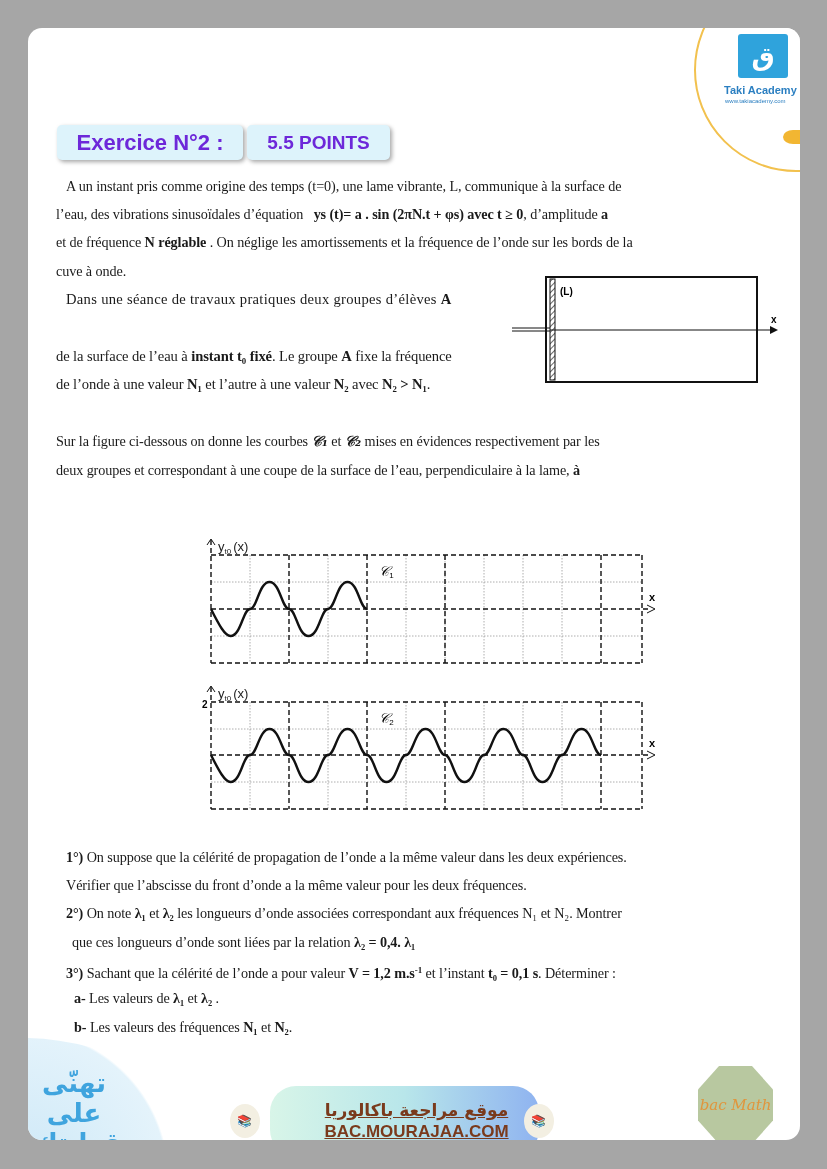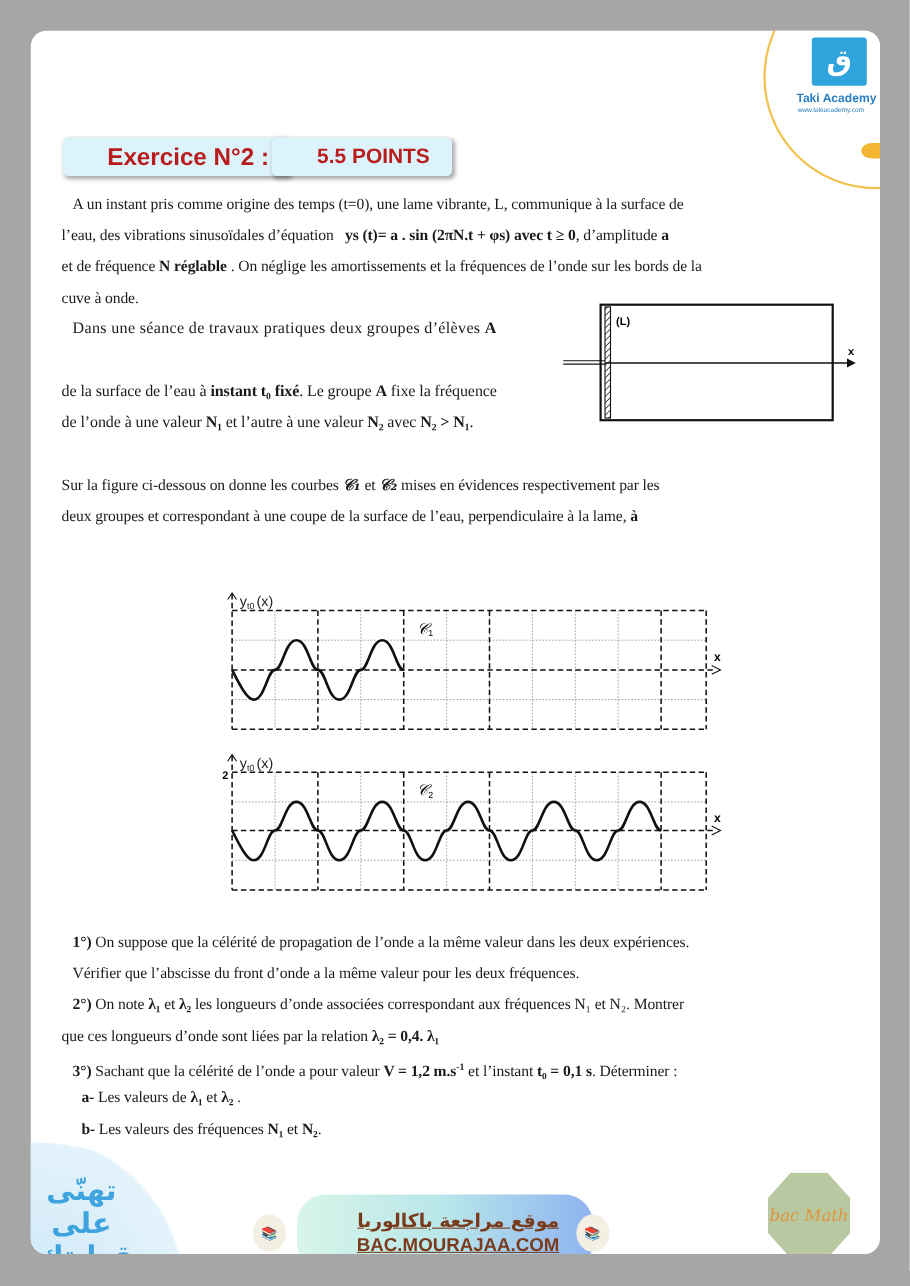--- a/index.html
+++ b/index.html
@@ -14,22 +14,22 @@
       background: #ffffff; border-radius: 14px; overflow: hidden;
     }
     .abs { position: absolute; }
 
     
     .hdr-box {
       position: absolute; top: 97px; height: 35px;
       background: #ddf3fb; border-radius: 5px;
       box-shadow: 2px 2px 4px rgba(0,0,0,0.35);
       font-family: "Liberation Sans", "DejaVu Sans", sans-serif;
-      font-weight: bold; color: #b91c1c;
-      display: flex; align-items: center; justify-content: center; padding-left: 21px;
+      font-weight: bold; color: #6d28d9;
+      display: flex; align-items: center; justify-content: center;
     }
     .hdr-title { left: 29px; width: 186px; font-size: 22px; }
     .hdr-points { left: 219px; width: 143px; font-size: 19px; }
 
     
     .taki-ring {
       position: absolute; left: 666px; top: -60px; width: 200px; height: 200px;
       border: 2px solid #f2c14e; border-radius: 50%; background: #fff;
     }
     .taki-icon {
@@ -113,21 +113,21 @@
   <div class="tassel"></div>
 
   <div class="hdr-box hdr-title">Exercice N°2 :</div>
   <div class="hdr-box hdr-points">5.5 POINTS</div>
 
   <div class="p" style="left:38px; top:144px;"><span>A un instant pris comme origine des temps (t=0), une lame vibrante, L, communique à la surface de</span></div>
   <div class="p" style="left:28px; top:172px;">
     <span>l’eau, des vibrations sinusoïdales d’équation</span>&nbsp;&nbsp;&nbsp;<span class="b">ys (t)= a . sin (2πN.t + φs)  avec  t ≥ 0</span><span>, d’amplitude</span>&nbsp;<span class="b">a</span>
   </div>
   <div class="p" style="left:28px; top:200px;">
-    <span>et de fréquence</span> <span class="b">N réglable</span> <span>. On néglige les amortissements et la fréquences de l’onde sur les bords de la</span>
+    <span>et de fréquence</span> <span class="b">N réglable</span> <span>. On néglige les amortissements et la fréquence de l’onde sur les bords de la</span>
   </div>
   <div class="p" style="left:28px; top:229px;">cuve à onde.</div>
 
   <div class="p" style="left:38px; top:257px; font-size:14.6px; letter-spacing:0.3px;">
     <span>Dans une séance de travaux pratiques deux groupes d’élèves</span> <span class="b">A</span>
   </div>
   <div class="p" style="left:28px; top:314px; font-size:14.6px;">
     <span>de la surface de l’eau à</span> <span class="b">instant t₀ fixé</span><span>. Le groupe</span> <span class="b">A</span> <span>fixe la fréquence</span>
   </div>
   <div class="p" style="left:28px; top:342px; font-size:14.6px;">
@@ -229,21 +229,21 @@
     </g>
   </svg>
 
   <div class="p" style="left:38px; top:815px;">
     <span class="b">1°)</span> <span>On suppose que la célérité de propagation de l’onde a la même valeur dans les deux expériences.</span>
   </div>
   <div class="p" style="left:38px; top:843px;">Vérifier que l’abscisse du front d’onde a la même valeur pour les deux fréquences.</div>
   <div class="p" style="left:38px; top:871px;">
     <span class="b">2°)</span> <span>On note</span> <span class="b">λ₁</span> <span>et</span> <span class="b">λ₂</span> <span>les longueurs d’onde associées correspondant aux fréquences N₁ et N₂. Montrer</span>
   </div>
-  <div class="p" style="left:28px; top:900px;">
+  <div class="p" style="left:44px; top:900px;">
     <span>que ces longueurs d’onde sont liées par la relation</span> <span class="b">λ₂ = 0,4. λ₁</span>
   </div>
   <div class="p" style="left:38px; top:928px;">
     <span class="b">3°)</span> <span>Sachant que la célérité de l’onde a pour valeur</span> <span class="b"><span>V = 1,2 m.s</span><sup>-1</sup></span> <span>et l’instant</span> <span class="b">t₀ = 0,1 s</span><span>. Déterminer :</span>
   </div>
   <div class="p" style="left:46px; top:956px;">
     <span class="b">a-</span> <span>Les valeurs de</span> <span class="b">λ₁</span> <span>et</span> <span class="b">λ₂</span><span> .</span>
   </div>
   <div class="p" style="left:46px; top:985px;">
     <span class="b">b-</span> <span>Les valeurs des fréquences</span> <span class="b">N₁</span> <span>et</span> <span class="b">N₂</span><span>.</span>

